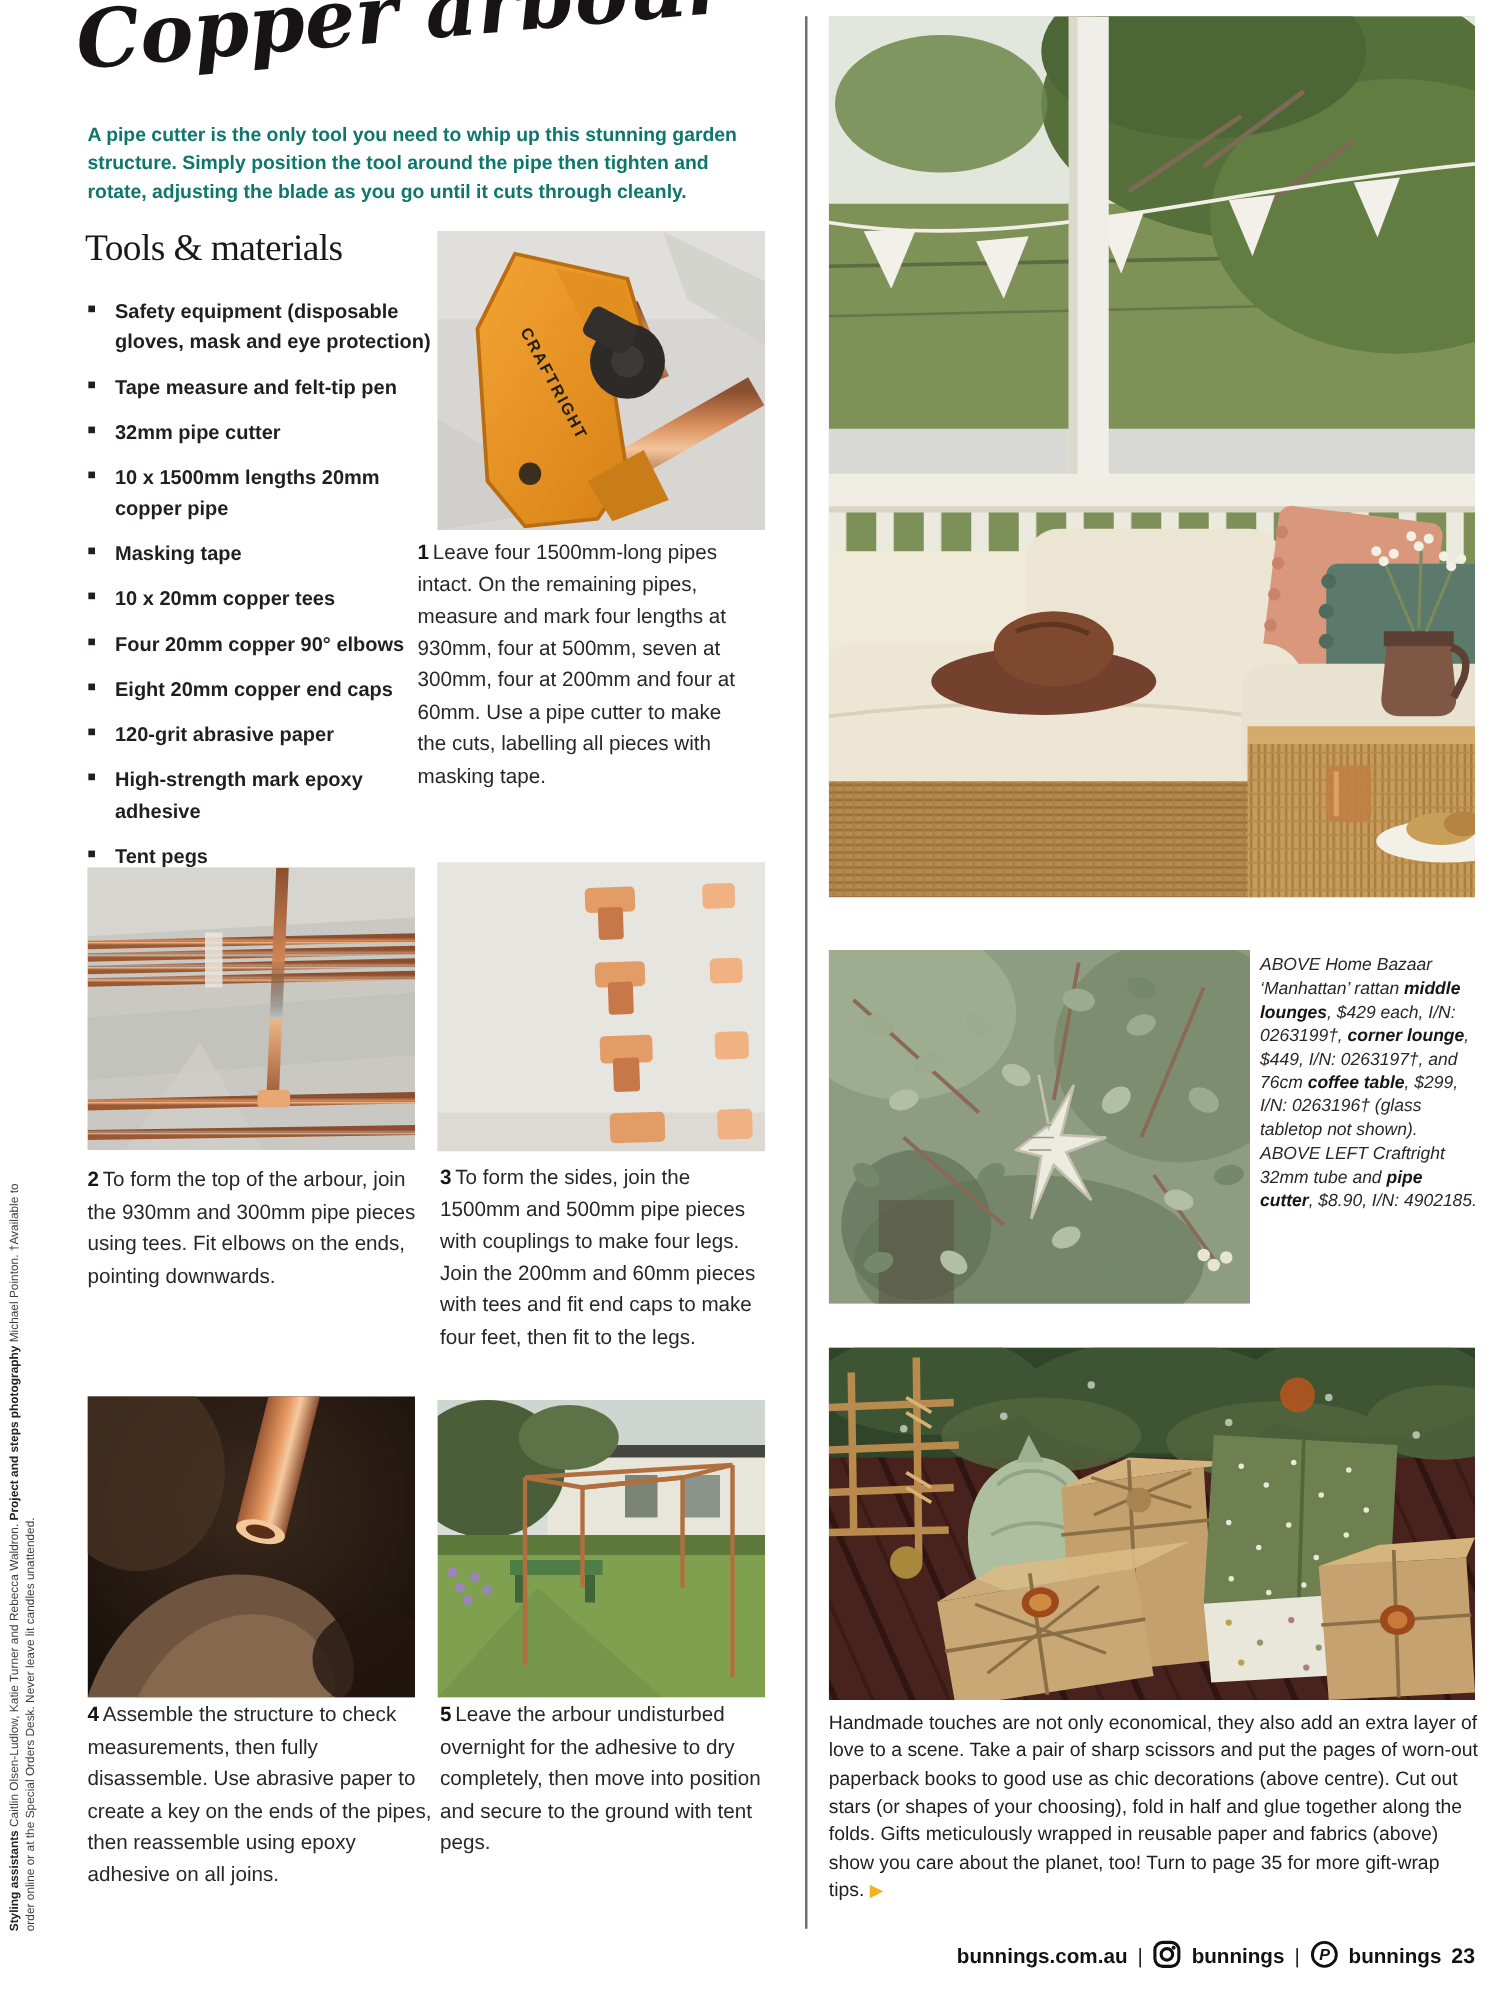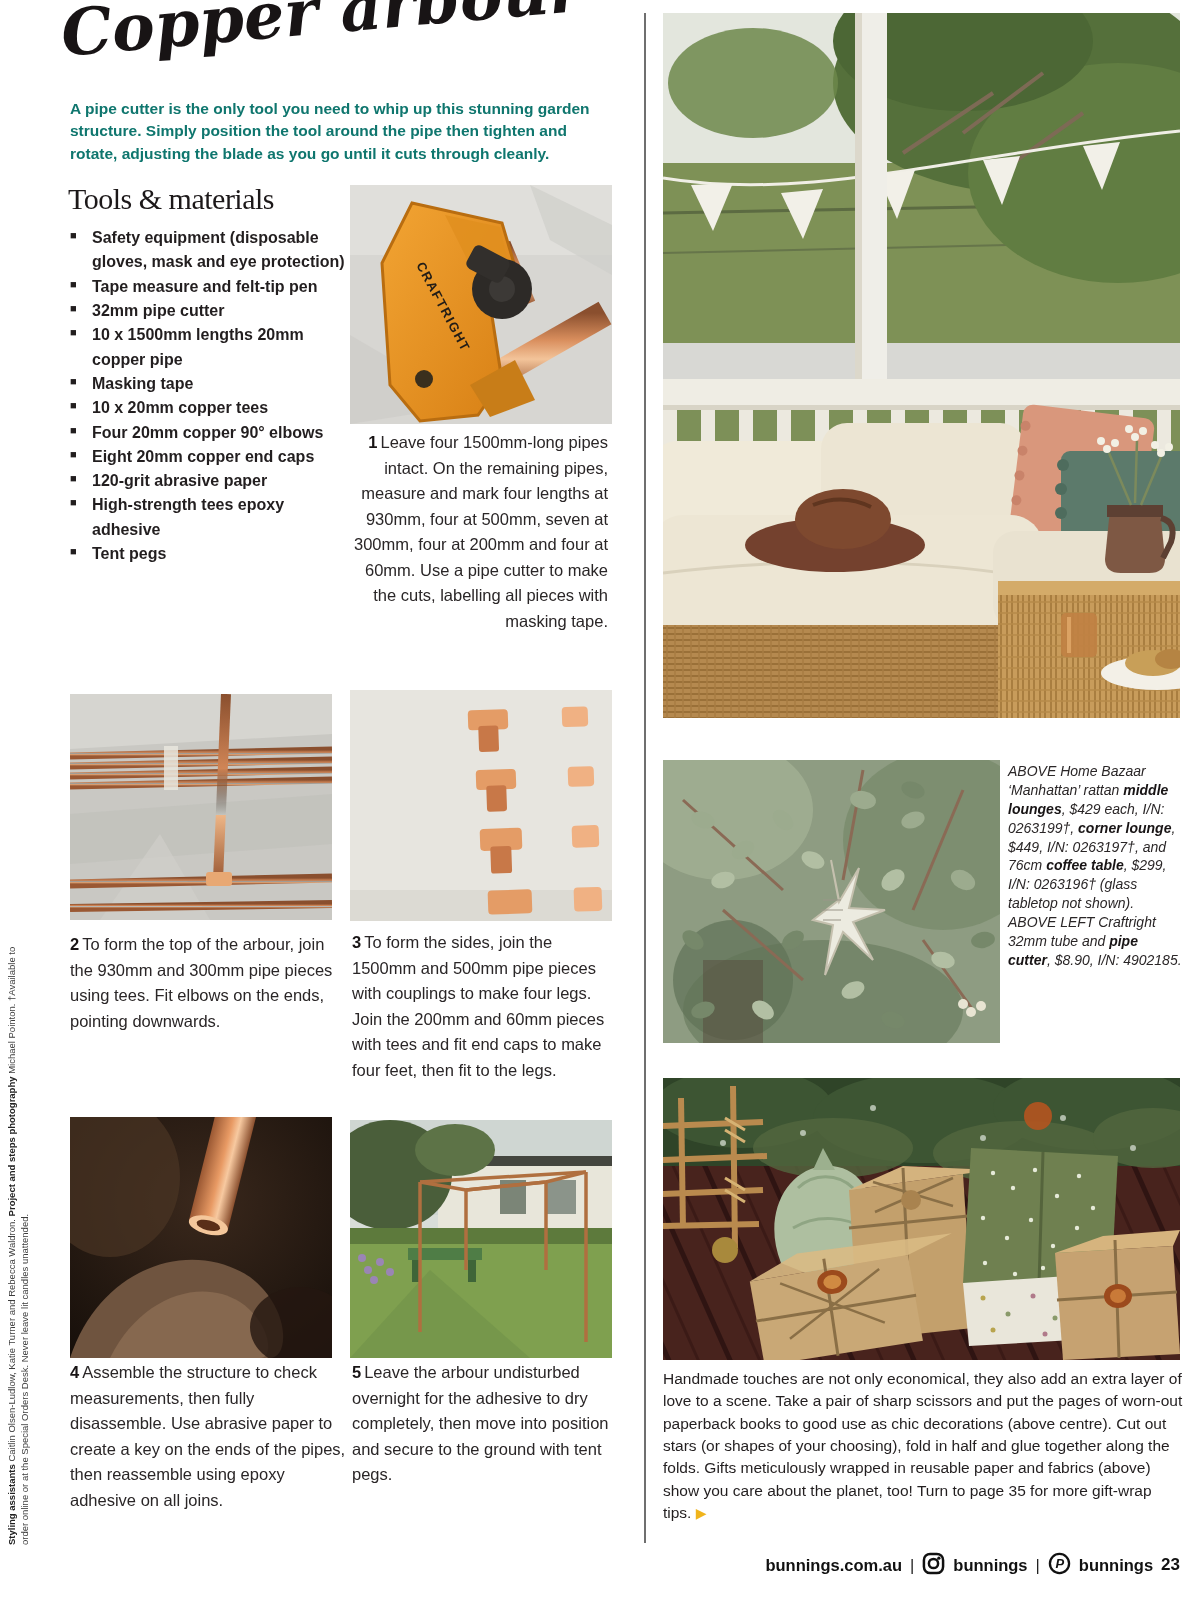--- a/index.html
+++ b/index.html
@@ -7,37 +7,37 @@
   .page{position:absolute;left:0;top:0;width:1200px;height:1597px;background:#fff;}
 
   .script-title{position:absolute;left:64px;top:2px;width:580px;margin:0;
     font-family:"DejaVu Serif","Liberation Serif",serif;font-style:italic;font-weight:bold;
     font-size:64px;line-height:1;letter-spacing:0px;color:#181415;transform:rotate(-5deg);transform-origin:left bottom;}
   .intro{position:absolute;left:70px;top:98px;width:528px;margin:0;font-size:15.5px;line-height:1.45;font-weight:600;color:#0f766e;}
 
   .tools-heading{position:absolute;left:68px;top:182px;margin:0;font-family:"Liberation Serif","DejaVu Serif",serif;
     font-size:30px;font-weight:normal;letter-spacing:-0.5px;color:#1c1819;}
   .tools-list{position:absolute;left:70px;top:226px;width:282px;margin:0;padding:0;list-style:none;}
-  .tools-list li{position:relative;padding-left:22px;font-weight:bold;font-size:16px;line-height:1.52;color:#221e1f;}
+  .tools-list li{position:relative;padding-left:22px;font-weight:bold;font-size:16px;line-height:1.52;color:#221e1f;margin-top:12px;}
   .tools-list li::before{content:"■";position:absolute;left:0;top:1px;font-size:11px;color:#221e1f;}
 
   .photo{position:absolute;overflow:hidden;background:#d8d8d4;}
   .photo svg{display:block;}
   .ph-cutter{left:350px;top:185px;width:262px;height:239px;}
   .ph-hero{left:663px;top:13px;width:517px;height:705px;}
   .ph-step2{left:70px;top:694px;width:262px;height:226px;}
   .ph-step3{left:350px;top:690px;width:262px;height:231px;}
   .ph-euc{left:663px;top:760px;width:337px;height:283px;}
   .ph-step4{left:70px;top:1117px;width:262px;height:241px;}
   .ph-step5{left:350px;top:1120px;width:262px;height:238px;}
   .ph-gifts{left:663px;top:1078px;width:517px;height:282px;}
 
   .step{position:absolute;margin:0;font-size:16.5px;line-height:1.55;color:#2a2627;}
   .step b{margin-right:3px;color:#181415;}
-  .st1{left:352px;top:430px;width:256px;text-align:right;}
+  .st1{left:334px;top:430px;width:256px;}
   .st2{left:70px;top:932px;width:274px;}
   .st3{left:352px;top:930px;width:268px;}
   .st4{left:70px;top:1360px;width:280px;}
   .st5{left:352px;top:1360px;width:268px;}
 
   .divider{position:absolute;left:644px;top:13px;width:2px;height:1530px;background:#6f6f6f;}
 
   .product-caption{position:absolute;left:1008px;top:762px;width:176px;margin:0;font-size:14px;line-height:1.35;color:#2a2627;font-style:italic;}
   .product-caption b{color:#181415;}
 
@@ -65,21 +65,21 @@
   <ul class="tools-list">
     <li>Safety equipment (disposable gloves, mask and eye protection)</li>
     <li>Tape measure and felt-tip pen</li>
     <li>32mm pipe cutter</li>
     <li>10 x 1500mm lengths 20mm copper pipe</li>
     <li>Masking tape</li>
     <li>10 x 20mm copper tees</li>
     <li>Four 20mm copper 90° elbows</li>
     <li>Eight 20mm copper end caps</li>
     <li>120-grit abrasive paper</li>
-    <li>High-strength tees epoxy adhesive</li>
+    <li>High-strength mark epoxy adhesive</li>
     <li>Tent pegs</li>
   </ul>
 
   <div class="photo ph-cutter">
     <svg viewBox="0 0 262 239" width="262" height="239" preserveAspectRatio="none">
       <defs>
         <linearGradient id="cpA" x1="0" y1="0" x2="0" y2="1">
           <stop offset="0" stop-color="#8a4f2e"></stop>
             <stop offset="0.35" stop-color="#d98e5d"></stop>
           <stop offset="0.6" stop-color="#f3c49a"></stop>

